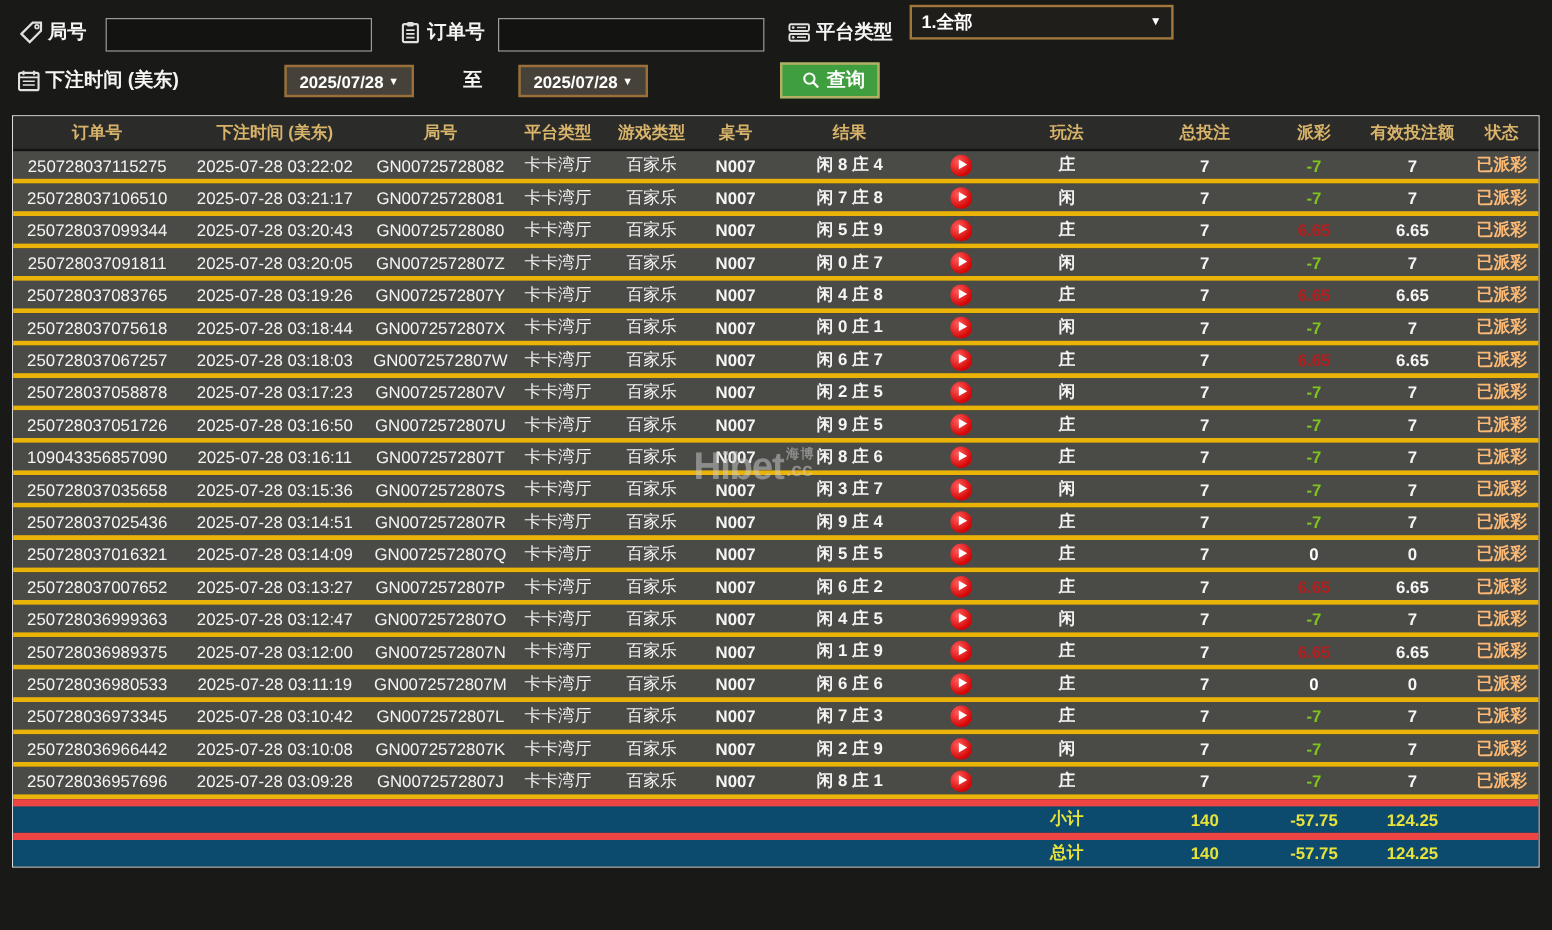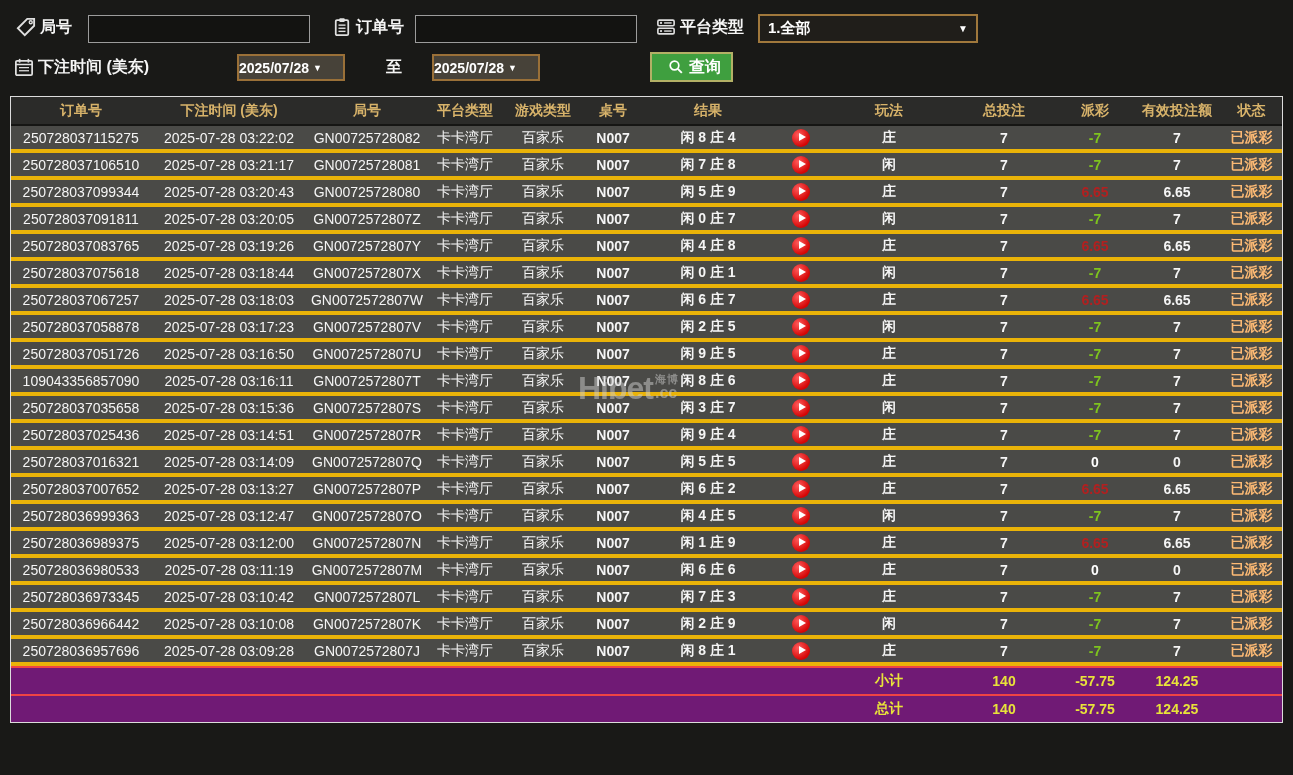--- a/index.html
+++ b/index.html
@@ -21,21 +21,21 @@
     color:#f2f2f2; font-size:14px; padding:0 6px;
     font-family:"Liberation Sans", sans-serif;
   }
   .dd {
     position:absolute; display:flex; align-items:center; justify-content:space-between;
     background:#201e1a; border:2px solid #a0783c; color:#fff;
     font-size:15px; font-weight:700; padding:0 8px; cursor:pointer;
   }
   .dd .caret { font-size:10px; color:#fff; }
   .datebtn {
-    position:absolute; display:flex; align-items:center; gap:4px;
+    position:absolute; display:flex; align-items:center; justify-content:center; gap:4px;
     background:#474239; border:2px solid #9a7038; color:#fff;
     font-size:14px; font-weight:700; cursor:pointer;
   }
   .datebtn .caret { font-size:9px; }
   .search-btn {
     position:absolute; display:flex; align-items:center; justify-content:center; gap:5px;
     background:#3f9f3f; border:2px solid #b3b066; color:#fff;
     font-size:16px; font-weight:700; cursor:pointer;padding-left:12px;
   }
   .search-btn svg { width:16px; height:16px; }
@@ -66,21 +66,21 @@
   .playwrap { display:flex; justify-content:center; align-items:center; }
   .playbtn {
     width:18px; height:18px; border-radius:50%;
     background:radial-gradient(circle at 35% 32%, #ff5c5c, #d40505 70%);
     border:none; position:relative; cursor:pointer; padding:0;
   }
   .playbtn::after {
     content:""; position:absolute; left:7px; top:4.5px;
     border-left:7px solid #fff; border-top:4.5px solid transparent; border-bottom:4.5px solid transparent;
   }
-  .tfoot { height:28px; background:#701a75; border-top:2px solid #ef4444; }
+  .tfoot { height:28px; background:#0c4a6e; border-top:6px solid #ef4444; }
   .tfoot .fc { text-align:center; font-size:14px; font-weight:700; color:#e8e33a; white-space:nowrap; }
 
   .watermark {
     position:absolute; left:578px; top:370px; z-index:5;
     display:flex; align-items:flex-start; pointer-events:none;
     color:rgba(205,205,205,0.5); font-weight:700;
   }
   .watermark .big { font-size:32px; letter-spacing:-1px; line-height:36px; }
   .watermark .side { display:flex; flex-direction:column; margin-left:2px; margin-top:4px; }
   .watermark .cn { font-size:11px; line-height:11px; letter-spacing:1px; }
@@ -115,21 +115,21 @@
     <svg viewBox="0 0 16 16">
         <rect x="1.5" y="2.5" width="13" height="4.5" rx="1" fill="none" stroke="#e0e0e0" stroke-width="1.3"></rect>
         <rect x="1.5" y="9" width="13" height="4.5" rx="1" fill="none" stroke="#e0e0e0" stroke-width="1.3"></rect>
         <circle cx="4" cy="4.75" r="0.9" fill="#e0e0e0"></circle>
         <circle cx="4" cy="11.25" r="0.9" fill="#e0e0e0"></circle>
         <line x1="6.5" y1="4.75" x2="12.5" y2="4.75" stroke="#e0e0e0" stroke-width="1.1"></line>
         <line x1="6.5" y1="11.25" x2="12.5" y2="11.25" stroke="#e0e0e0" stroke-width="1.1"></line>
       </svg>
   </span>
   <span class="flabel" style="left:680px;top:17px;">平台类型</span>
-  <div class="dd" style="left:758px;top:14px;width:220px;height:29px;">
+  <div class="dd" style="left:758px;top:4px;width:220px;height:29px;">
     <span>1.全部</span>
     <span class="caret">▼</span>
   </div>
 
   <span class="ficon" style="left:14px;top:57px;">
     <svg viewBox="0 0 16 16">
         <rect x="1.5" y="3" width="13" height="11.5" rx="1" fill="none" stroke="#e0e0e0" stroke-width="1.4"></rect>
         <line x1="4.5" y1="1.5" x2="4.5" y2="4.5" stroke="#e0e0e0" stroke-width="1.3"></line>
         <line x1="11.5" y1="1.5" x2="11.5" y2="4.5" stroke="#e0e0e0" stroke-width="1.3"></line>
         <line x1="1.5" y1="6" x2="14.5" y2="6" stroke="#e0e0e0" stroke-width="1.2"></line>

